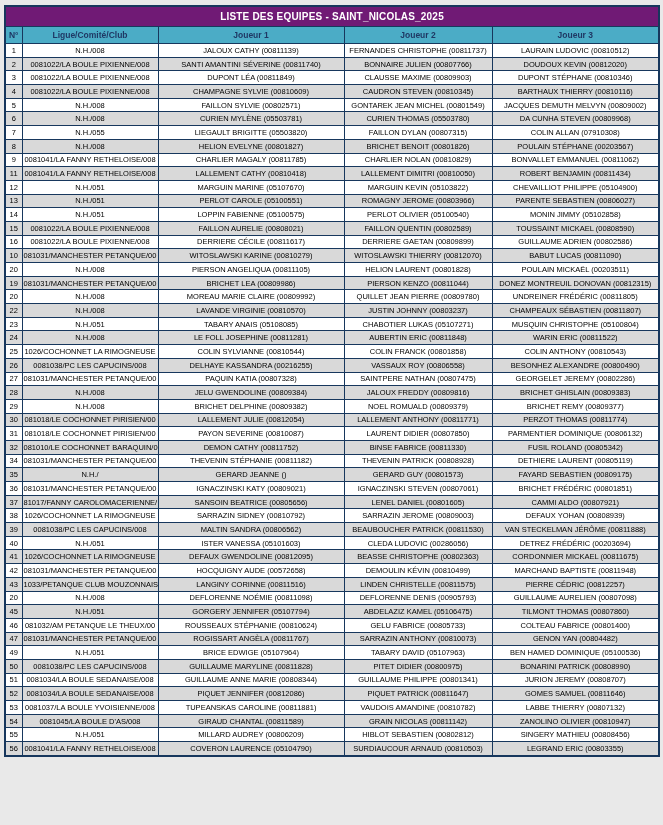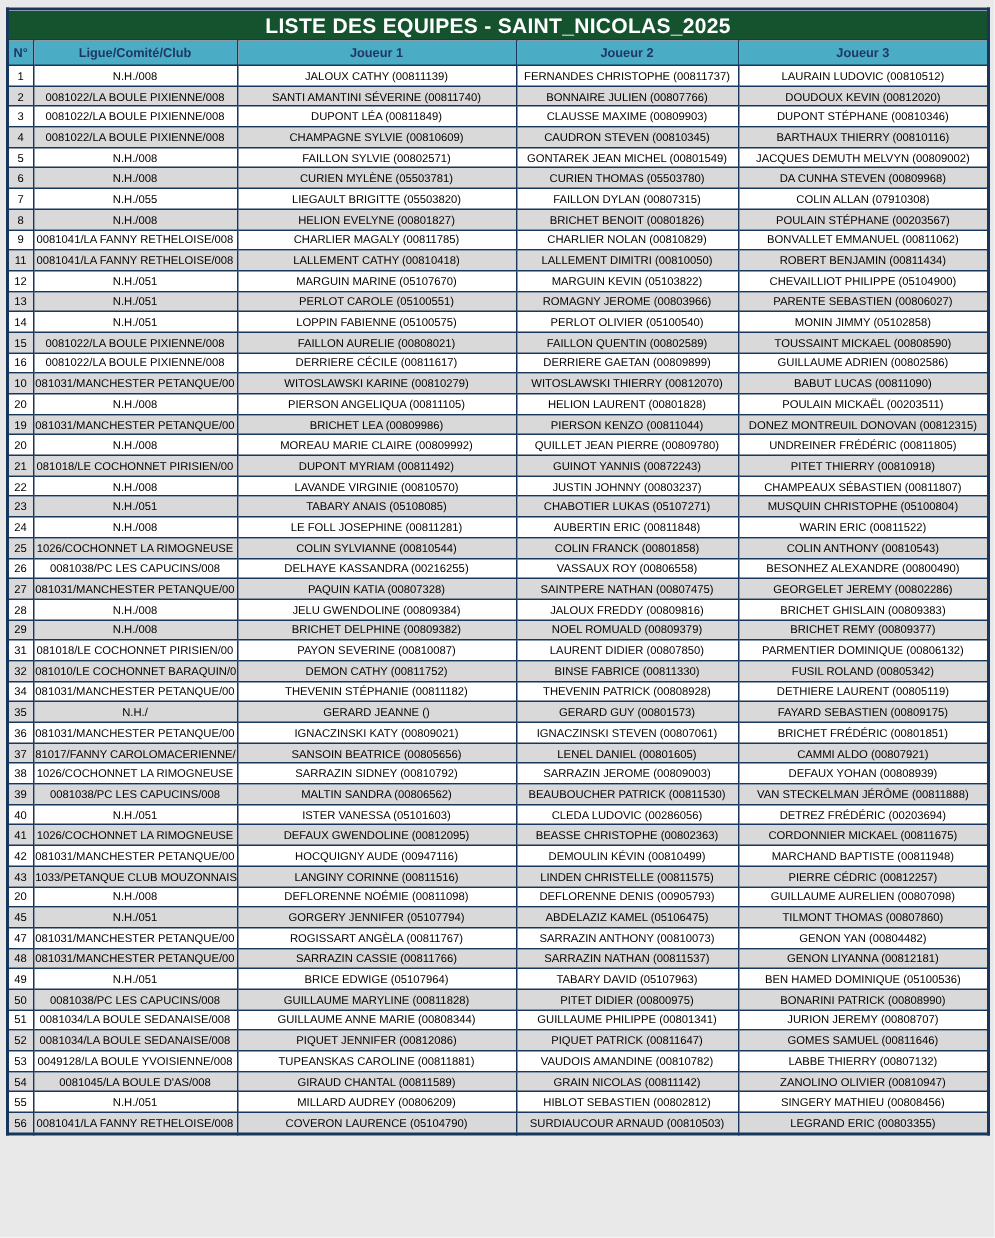--- a/index.html
+++ b/index.html
@@ -19,23 +19,23 @@
   }
   th,td{
     border:1px solid #17375d;
     padding:0 1px;
     white-space:nowrap;
     overflow:hidden;
     text-align:center;
     vertical-align:middle;
   }
   .title-row th{
-    background:#14532d;
+    background:#701a75;
     color:#ffffff;
-    font-size:14px;
+    font-size:10px;
     font-weight:bold;
     height:19px;
     letter-spacing:.2px;
   }
   .head-row th{
     background:#4bacc6;
     color:#1f3864;
     font-size:8.5px;
     font-weight:bold;
     height:16px;
@@ -219,27 +219,20 @@
   </tr>
 
   <tr>
     <td>20</td>
     <td>N.H./008</td>
     <td>MOREAU MARIE CLAIRE (00809992)</td>
     <td>QUILLET JEAN PIERRE (00809780)</td>
     <td>UNDREINER FRÉDÉRIC (00811805)</td>
   </tr>
 
-  <tr>
-    <td>21</td>
-    <td>081018/LE COCHONNET PIRISIEN/00</td>
-    <td>DUPONT MYRIAM (00811492)</td>
-    <td>GUINOT YANNIS (00872243)</td>
-    <td>PITET THIERRY (00810918)</td>
-  </tr>
 
   <tr>
     <td>22</td>
     <td>N.H./008</td>
     <td>LAVANDE VIRGINIE (00810570)</td>
     <td>JUSTIN JOHNNY (00803237)</td>
     <td>CHAMPEAUX SÉBASTIEN (00811807)</td>
   </tr>
 
   <tr>
@@ -291,20 +284,27 @@
   </tr>
 
   <tr>
     <td>29</td>
     <td>N.H./008</td>
     <td>BRICHET DELPHINE (00809382)</td>
     <td>NOEL ROMUALD (00809379)</td>
     <td>BRICHET REMY (00809377)</td>
   </tr>
 
+  <tr>
+    <td>30</td>
+    <td>081018/LE COCHONNET PIRISIEN/00</td>
+    <td>LALLEMENT JULIE (00812054)</td>
+    <td>LALLEMENT ANTHONY (00811771)</td>
+    <td>PERZOT THOMAS (00811774)</td>
+  </tr>
 
   <tr>
     <td>31</td>
     <td>081018/LE COCHONNET PIRISIEN/00</td>
     <td>PAYON SEVERINE (00810087)</td>
     <td>LAURENT DIDIER (00807850)</td>
     <td>PARMENTIER DOMINIQUE (00806132)</td>
   </tr>
 
   <tr>
@@ -376,21 +376,21 @@
     <td>41</td>
     <td>1026/COCHONNET LA RIMOGNEUSE</td>
     <td>DEFAUX GWENDOLINE (00812095)</td>
     <td>BEASSE CHRISTOPHE (00802363)</td>
     <td>CORDONNIER MICKAEL (00811675)</td>
   </tr>
 
   <tr>
     <td>42</td>
     <td>081031/MANCHESTER PETANQUE/00</td>
-    <td>HOCQUIGNY AUDE (00947116)</td>
+    <td>HOCQUIGNY AUDE (00572658)</td>
     <td>DEMOULIN KÉVIN (00810499)</td>
     <td>MARCHAND BAPTISTE (00811948)</td>
   </tr>
 
   <tr>
     <td>43</td>
     <td>1033/PETANQUE CLUB MOUZONNAIS</td>
     <td>LANGINY CORINNE (00811516)</td>
     <td>LINDEN CHRISTELLE (00811575)</td>
     <td>PIERRE CÉDRIC (00812257)</td>
@@ -405,36 +405,36 @@
   </tr>
 
   <tr>
     <td>45</td>
     <td>N.H./051</td>
     <td>GORGERY JENNIFER (05107794)</td>
     <td>ABDELAZIZ KAMEL (05106475)</td>
     <td>TILMONT THOMAS (00807860)</td>
   </tr>
 
+  <tr>
+    <td>46</td>
+    <td>081032/AM PETANQUE LE THEUX/00</td>
+    <td>ROUSSEAUX STÉPHANIE (00810624)</td>
+    <td>GELU FABRICE (00805733)</td>
+    <td>COLTEAU FABRICE (00801400)</td>
+  </tr>
 
   <tr>
     <td>47</td>
     <td>081031/MANCHESTER PETANQUE/00</td>
     <td>ROGISSART ANGÈLA (00811767)</td>
     <td>SARRAZIN ANTHONY (00810073)</td>
     <td>GENON YAN (00804482)</td>
   </tr>
 
-  <tr>
-    <td>48</td>
-    <td>081031/MANCHESTER PETANQUE/00</td>
-    <td>SARRAZIN CASSIE (00811766)</td>
-    <td>SARRAZIN NATHAN (00811537)</td>
-    <td>GENON LIYANNA (00812181)</td>
-  </tr>
 
   <tr>
     <td>49</td>
     <td>N.H./051</td>
     <td>BRICE EDWIGE (05107964)</td>
     <td>TABARY DAVID (05107963)</td>
     <td>BEN HAMED DOMINIQUE (05100536)</td>
   </tr>
 
   <tr>
@@ -456,21 +456,21 @@
   <tr>
     <td>52</td>
     <td>0081034/LA BOULE SEDANAISE/008</td>
     <td>PIQUET JENNIFER (00812086)</td>
     <td>PIQUET PATRICK (00811647)</td>
     <td>GOMES SAMUEL (00811646)</td>
   </tr>
 
   <tr>
     <td>53</td>
-    <td>0049128/LA BOULE YVOISIENNE/008</td>
+    <td>0081037/LA BOULE YVOISIENNE/008</td>
     <td>TUPEANSKAS CAROLINE (00811881)</td>
     <td>VAUDOIS AMANDINE (00810782)</td>
     <td>LABBE THIERRY (00807132)</td>
   </tr>
 
   <tr>
     <td>54</td>
     <td>0081045/LA BOULE D'AS/008</td>
     <td>GIRAUD CHANTAL (00811589)</td>
     <td>GRAIN NICOLAS (00811142)</td>

